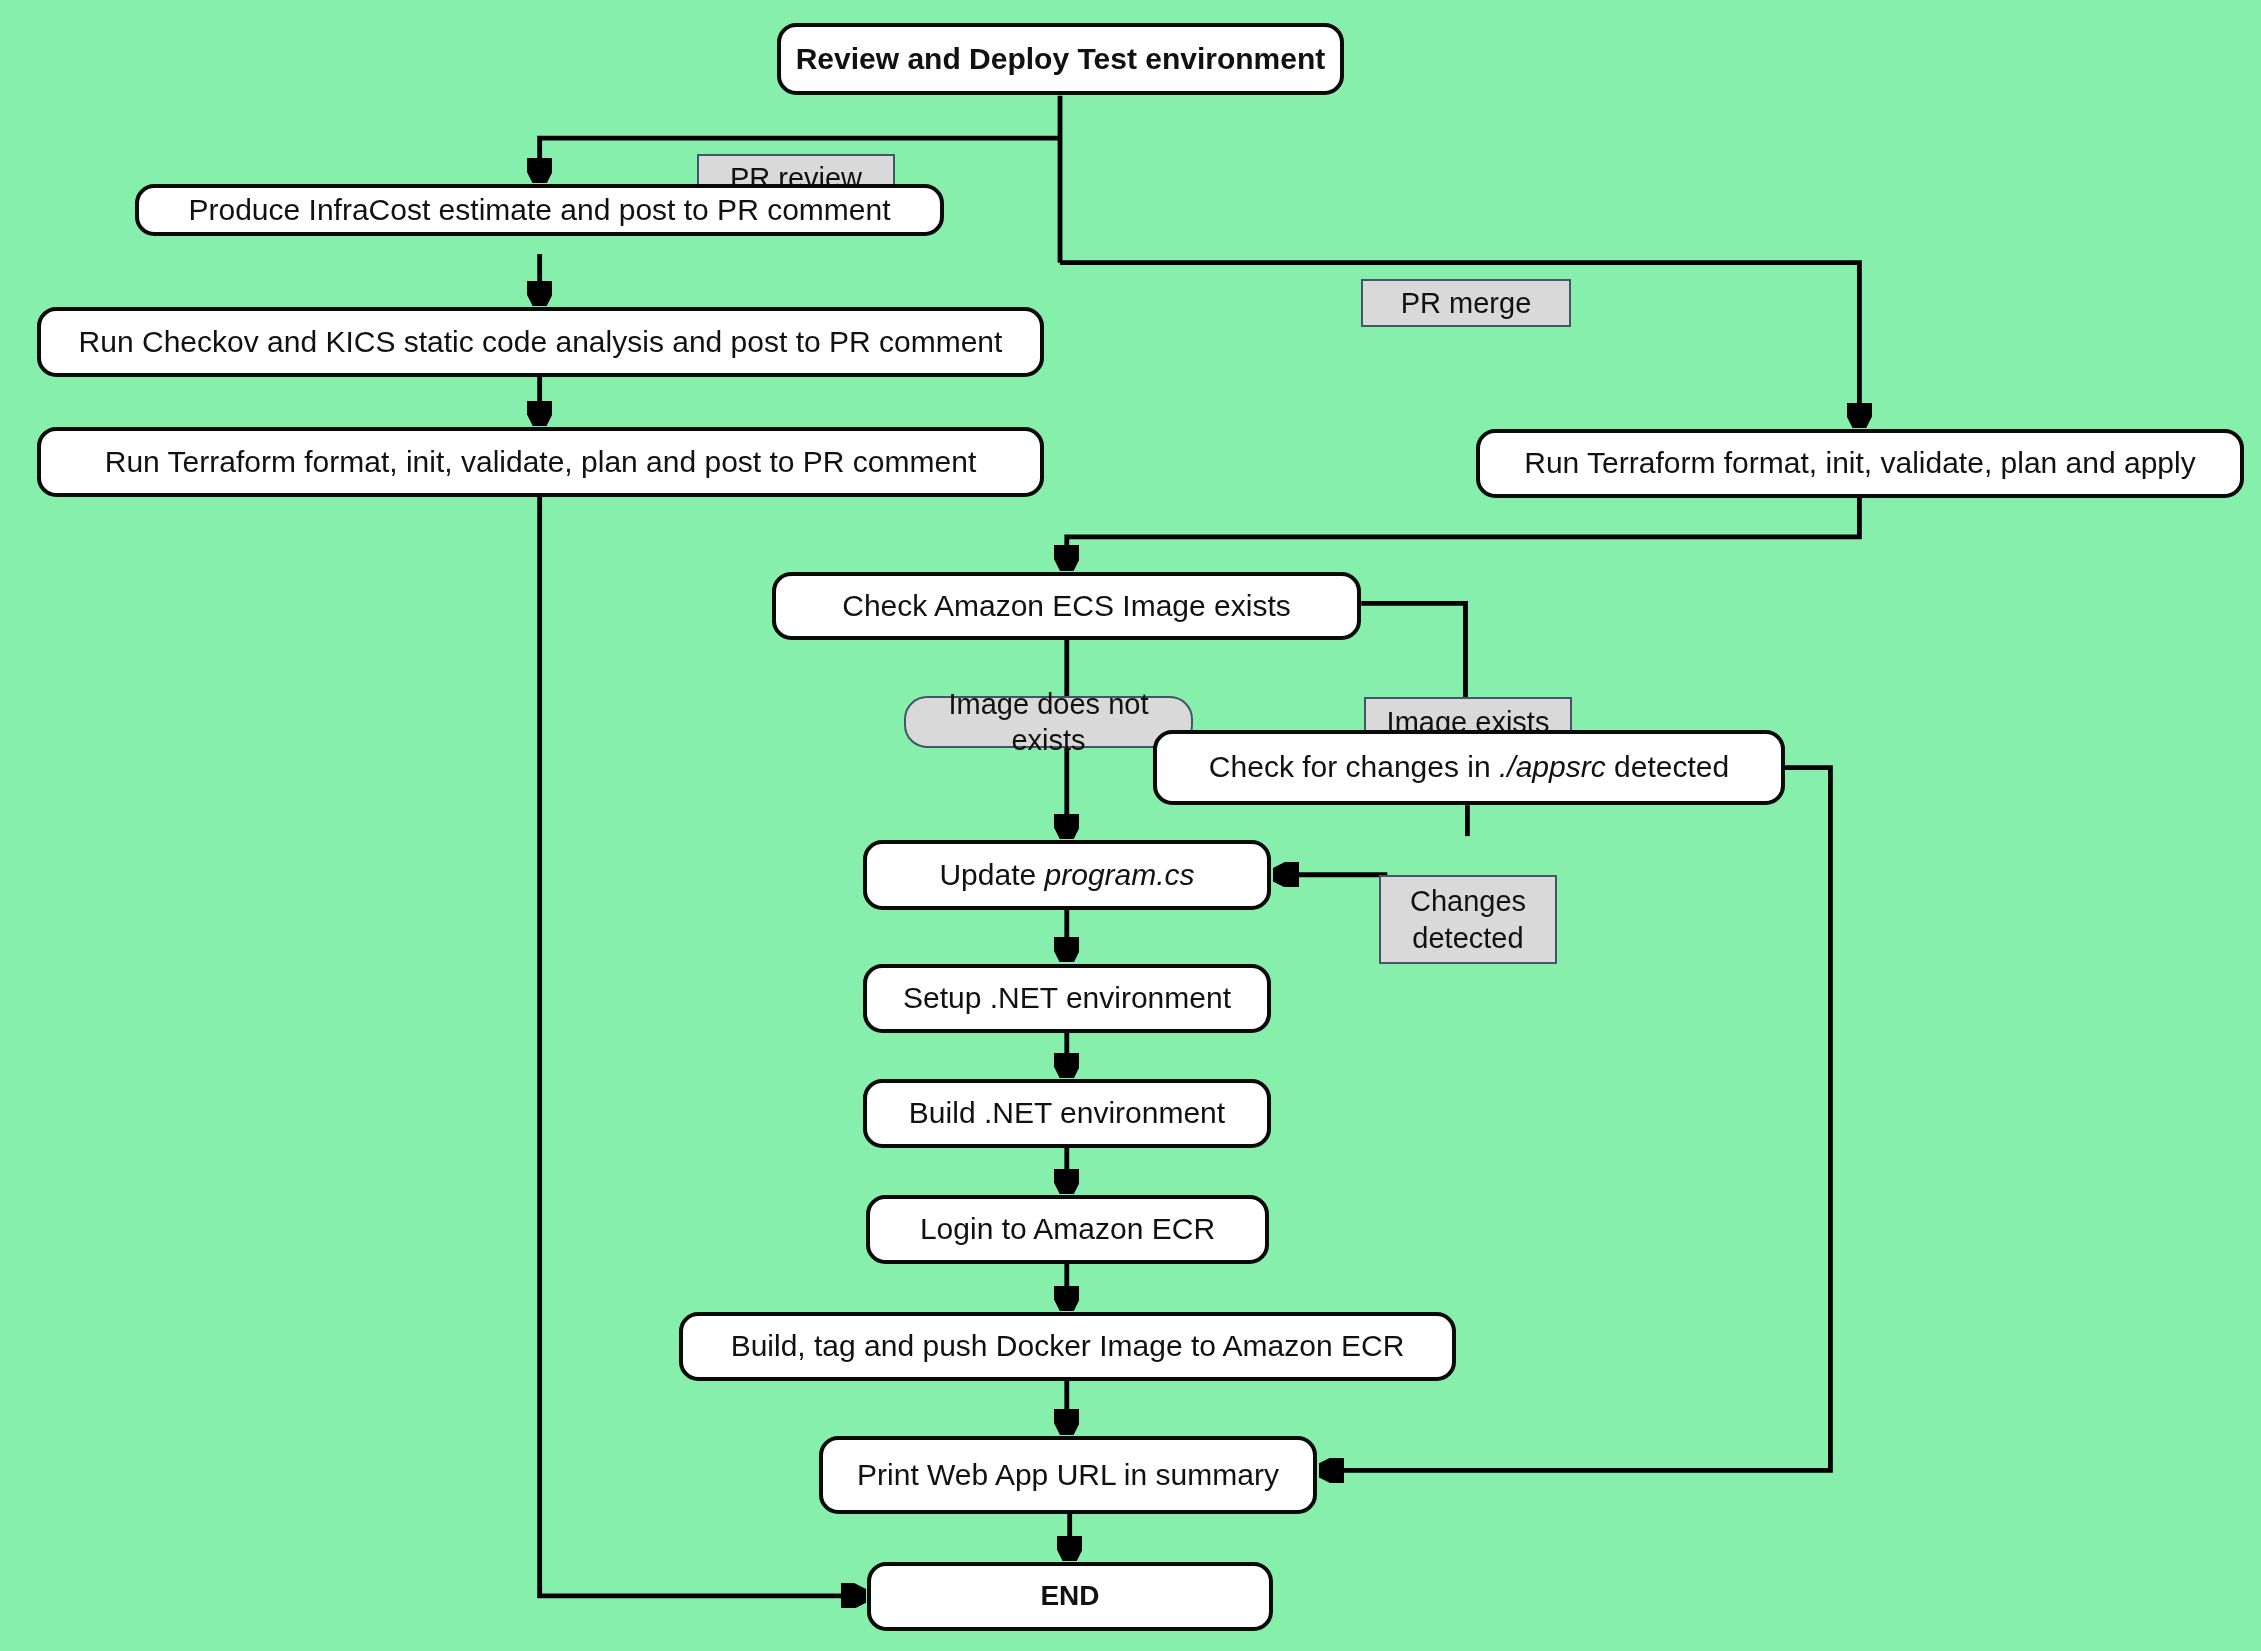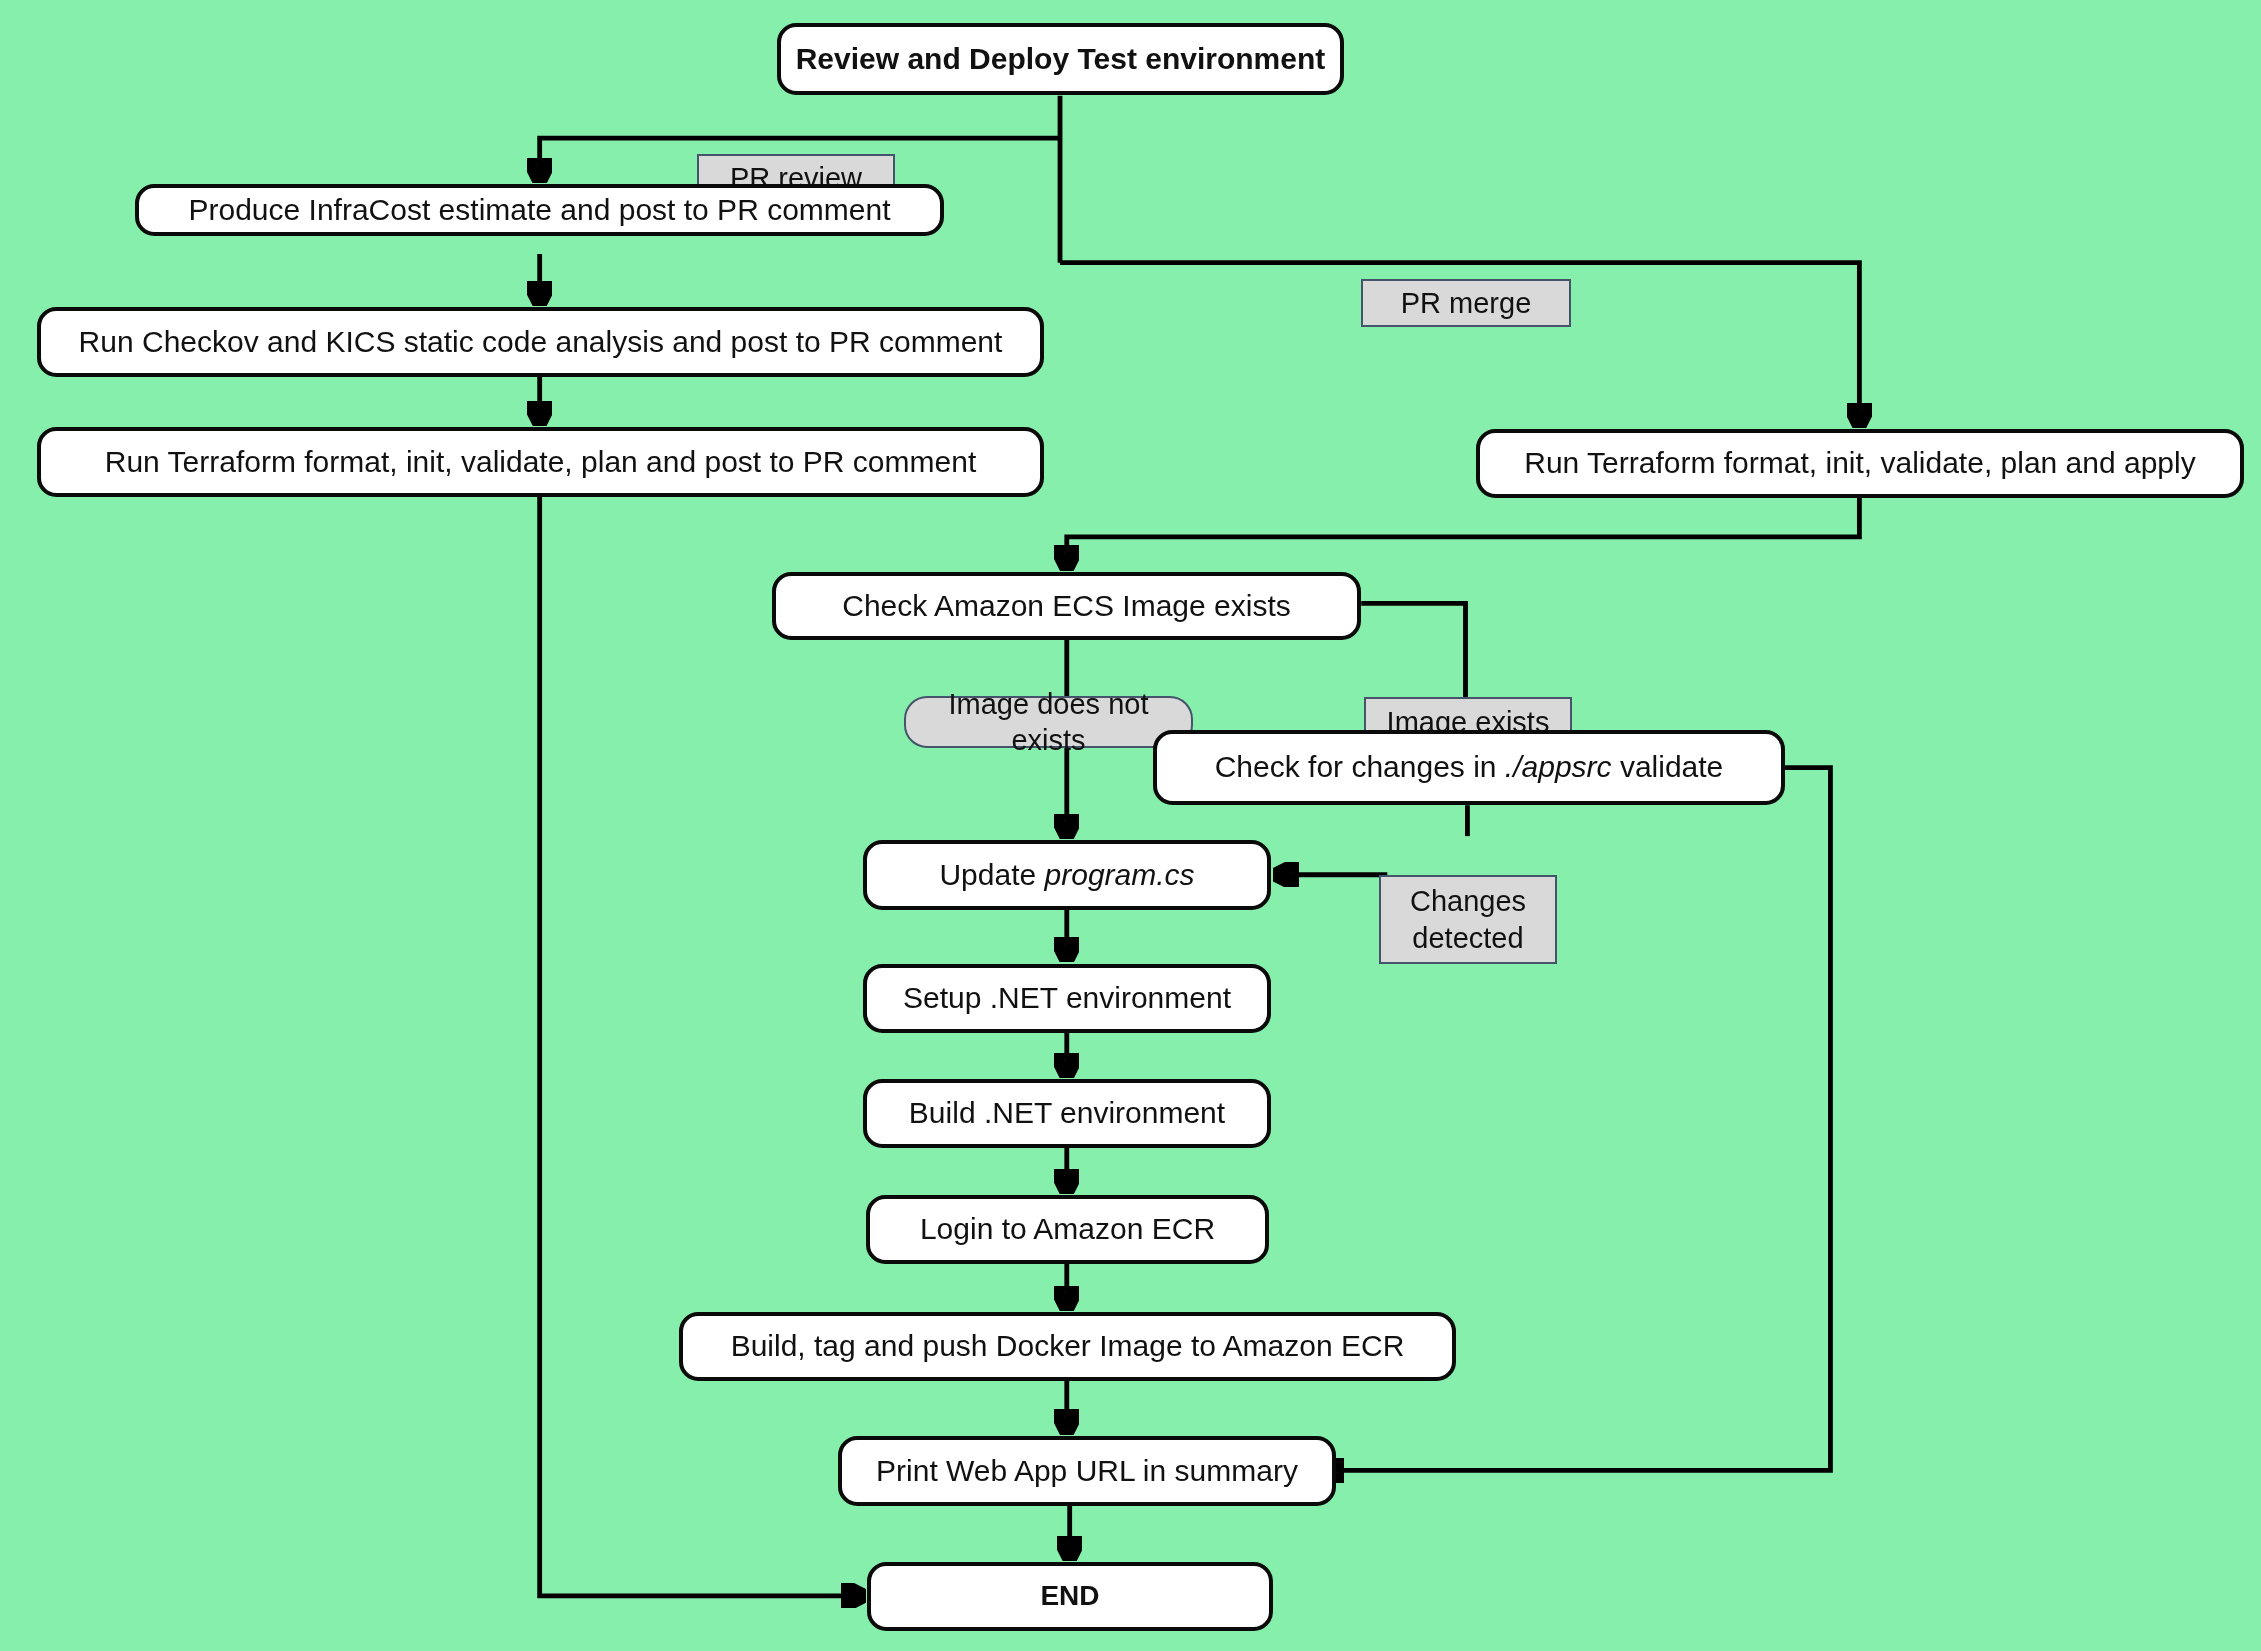--- a/index.html
+++ b/index.html
@@ -105,21 +105,21 @@
 
   <div class="node" style="left:1476px; top:429px; width:768px; height:69px;">
     <span>Run Terraform format, init, validate, plan and apply</span>
   </div>
 
   <div class="node" style="left:772px; top:572px; width:589px; height:68px;">
     <span>Check Amazon ECS Image exists</span>
   </div>
 
   <div class="node" style="left:1153px; top:730px; width:632px; height:75px;">
-    <span><span>Check for changes in </span><span class="it">./appsrc</span><span> validate</span></span>
+    <span><span>Check for changes in </span><span class="it">./appsrc</span><span> detected</span></span>
   </div>
 
   <div class="node" style="left:863px; top:840px; width:408px; height:70px;">
     <span><span>Update </span><span class="it">program.cs</span></span>
   </div>
 
   <div class="node" style="left:863px; top:964px; width:408px; height:69px;">
     <span>Setup .NET environment</span>
   </div>
 
@@ -128,21 +128,21 @@
   </div>
 
   <div class="node" style="left:866px; top:1195px; width:403px; height:69px;">
     <span>Login to Amazon ECR</span>
   </div>
 
   <div class="node" style="left:679px; top:1312px; width:777px; height:69px;">
     <span>Build, tag and push Docker Image to Amazon ECR</span>
   </div>
 
-  <div class="node" style="left:819px; top:1436px; width:498px; height:70px;margin-left:19px;">
+  <div class="node" style="left:819px; top:1436px; width:498px; height:78px;">
     <span>Print Web App URL in summary</span>
   </div>
 
   <div class="node bold" style="left:867px; top:1562px; width:406px; height:69px; font-size:28px;">
     <span>END</span>
   </div>
 
   <div class="edge-label" style="left:697px; top:113px; width:198px; height:49px;">
     <span>PR review</span>
   </div>

